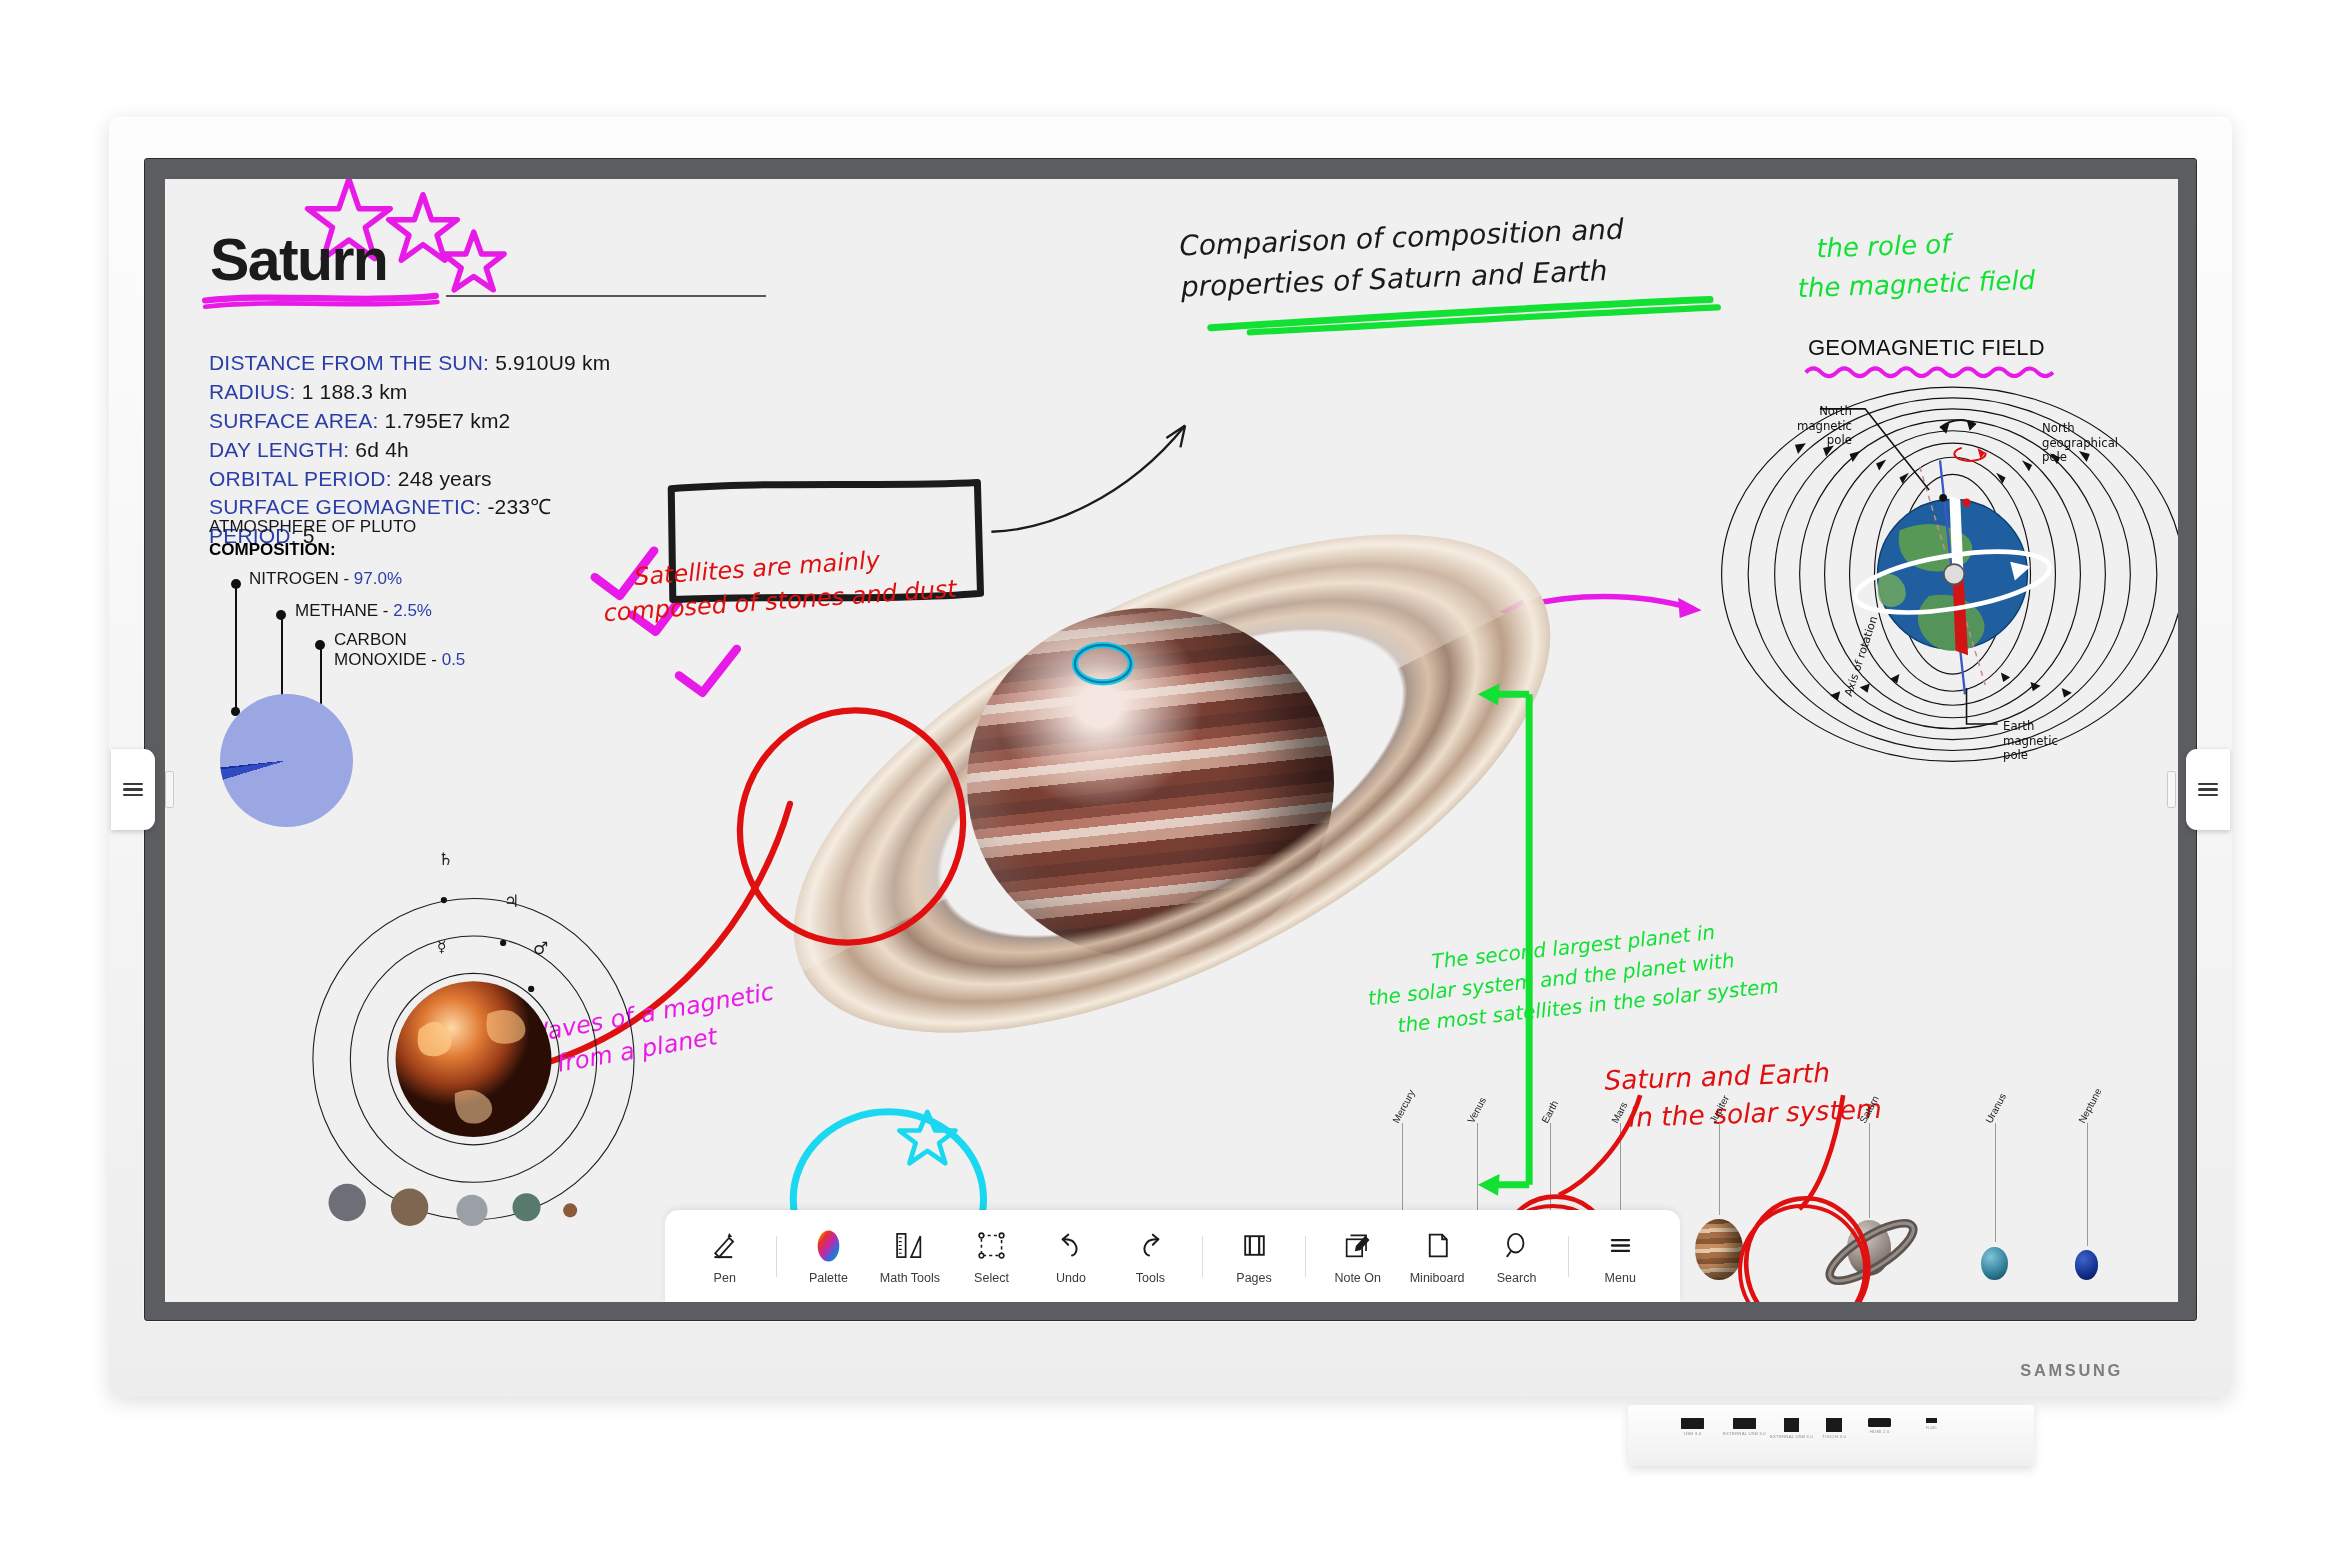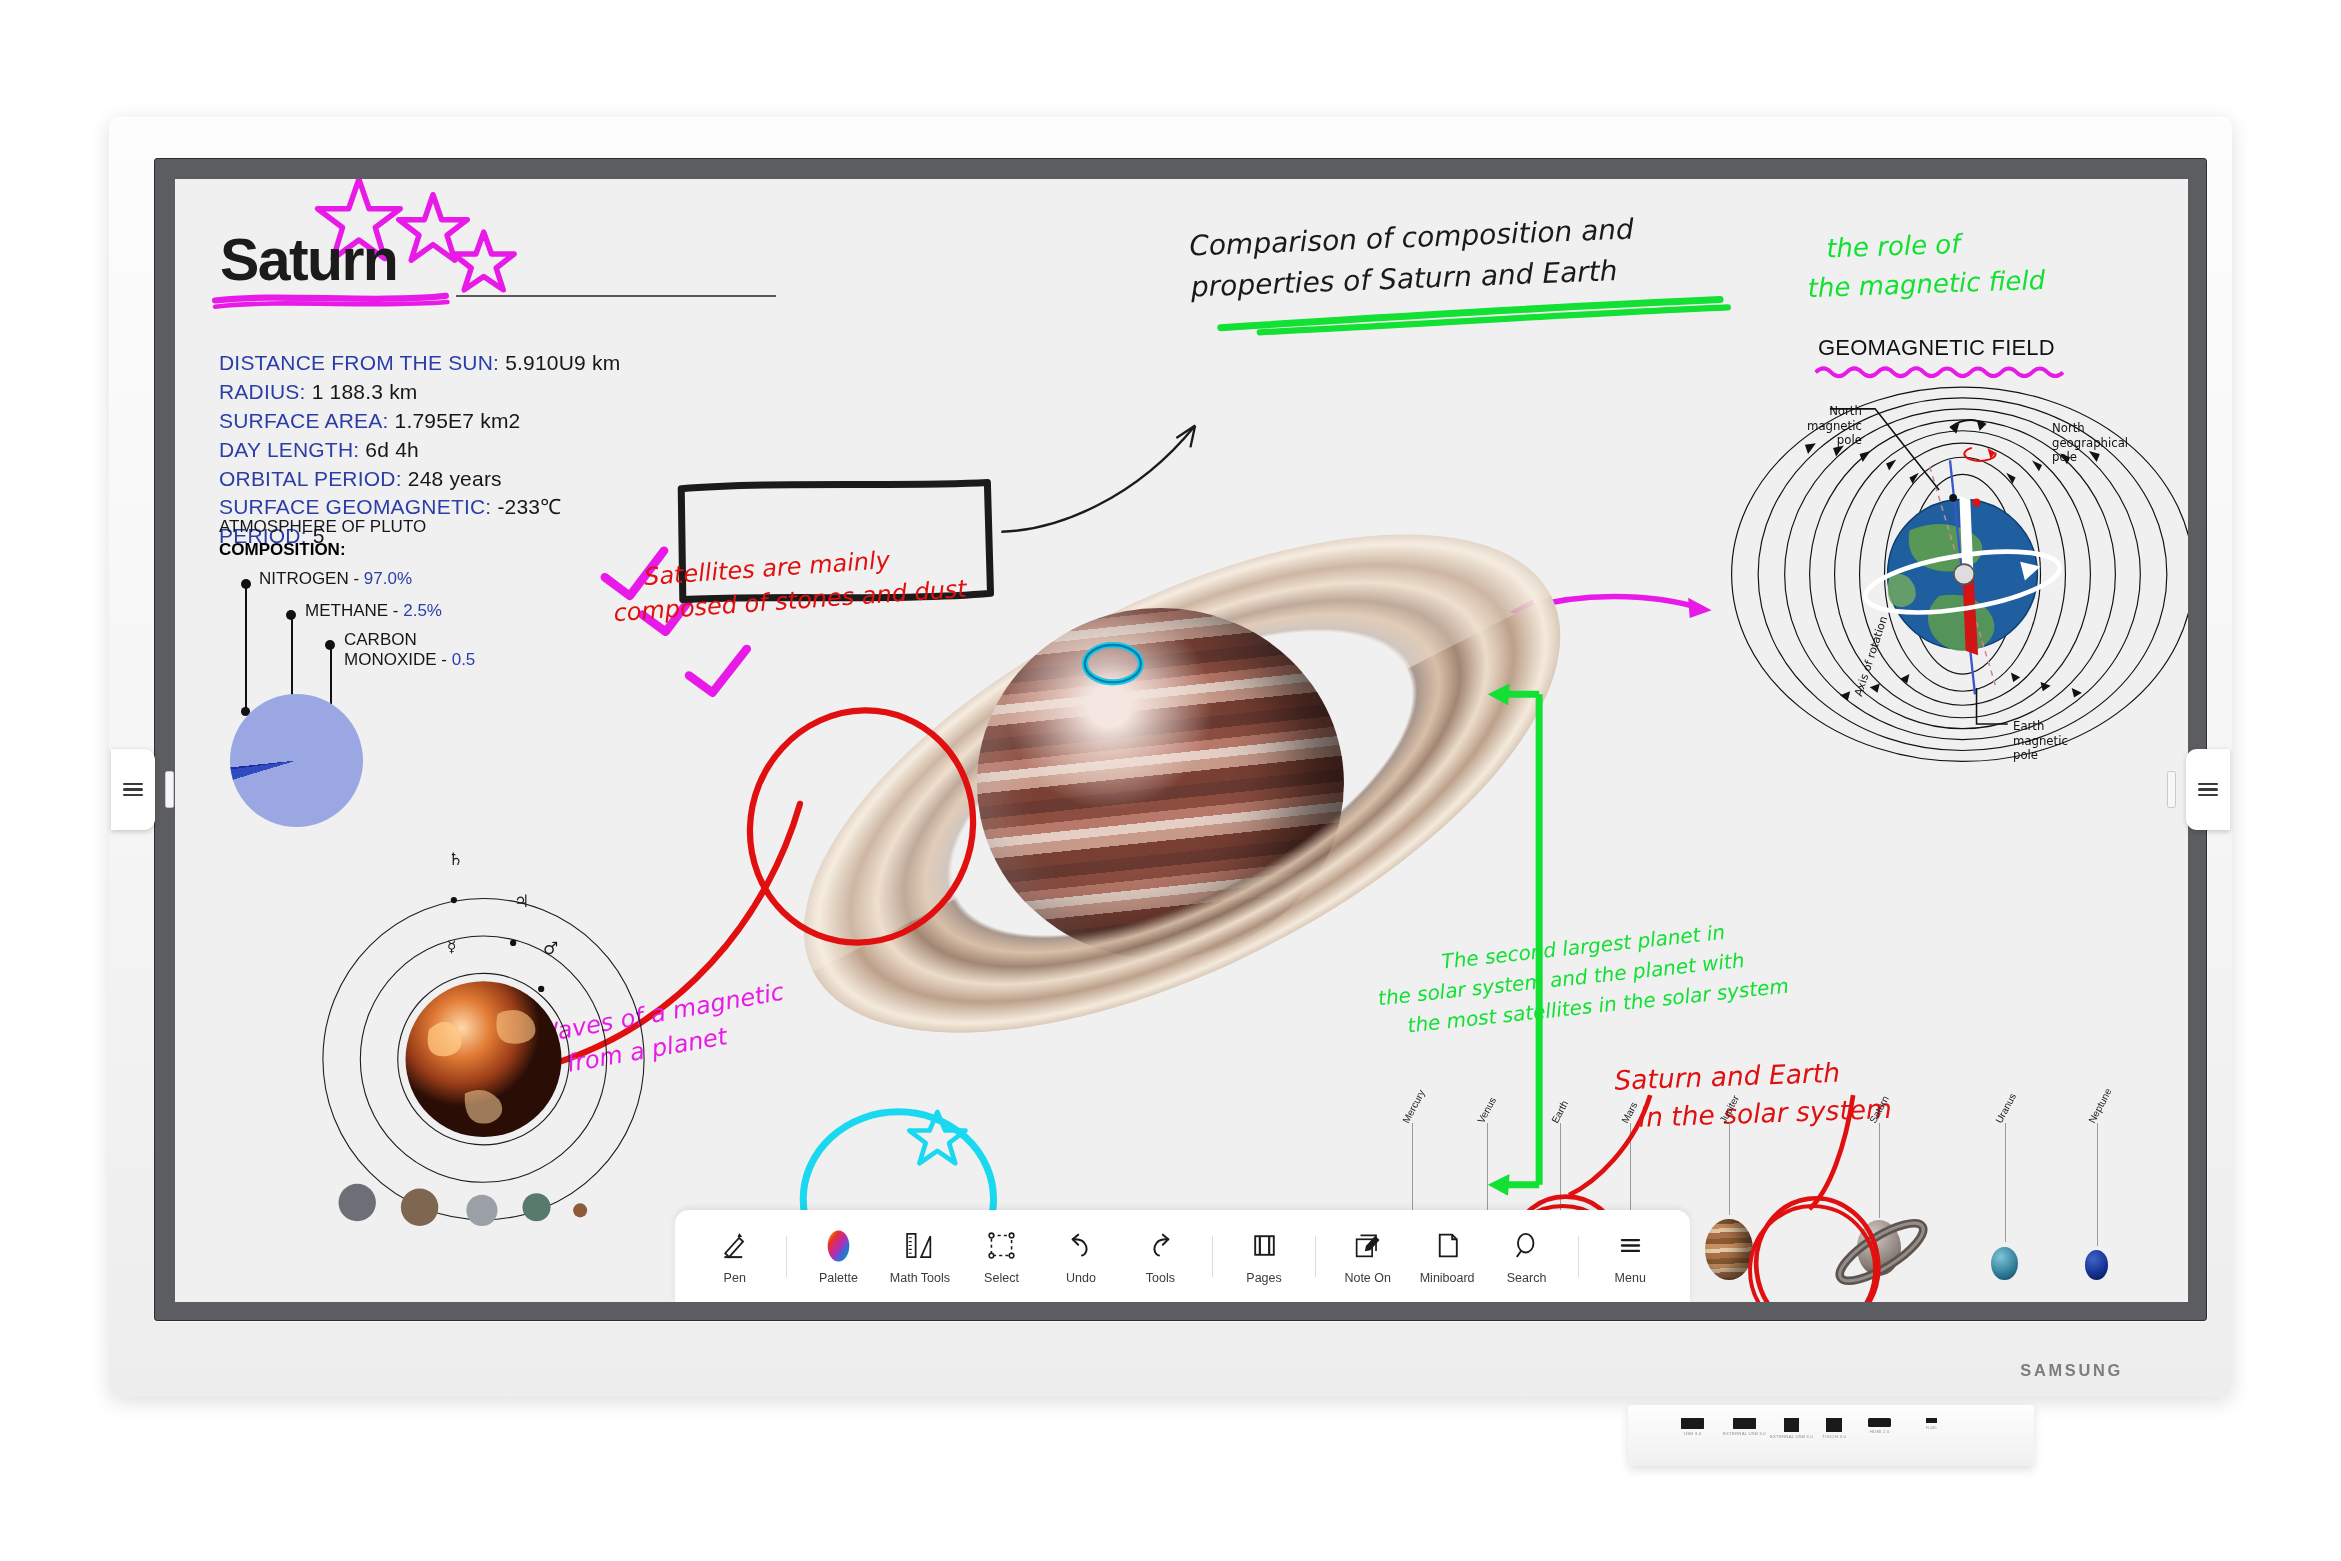--- a/index.html
+++ b/index.html
@@ -13,21 +13,21 @@
 
   
   #monitor {
     position: absolute; left: 109px; top: 117px;
     width: 2123px; height: 1280px;
     background: linear-gradient(180deg,#fdfdfd 0%,#f4f4f4 60%,#ededed 100%);
     border-radius: 11px;
     box-shadow: 0 4.7px 20px rgba(0,0,0,.13), 0 0.8px 0 #fff inset;
   }
   #bezel {
-    position: absolute; left: 45px; top: 41px;
+    position: absolute; left: 35px; top: 41px;
     width: 2053px; height: 1163px;
     background: #5b5d60;
     border: 1.6px solid #2b2c2e;
     border-radius: 3.1px;
     box-shadow: 0 0 0 0.8px rgba(255,255,255,.6);
   }
   #screen {
     position: absolute; left: 20px; top: 20px;
     width: 2013px; height: 1123px;
     background: #f0f0f0;

